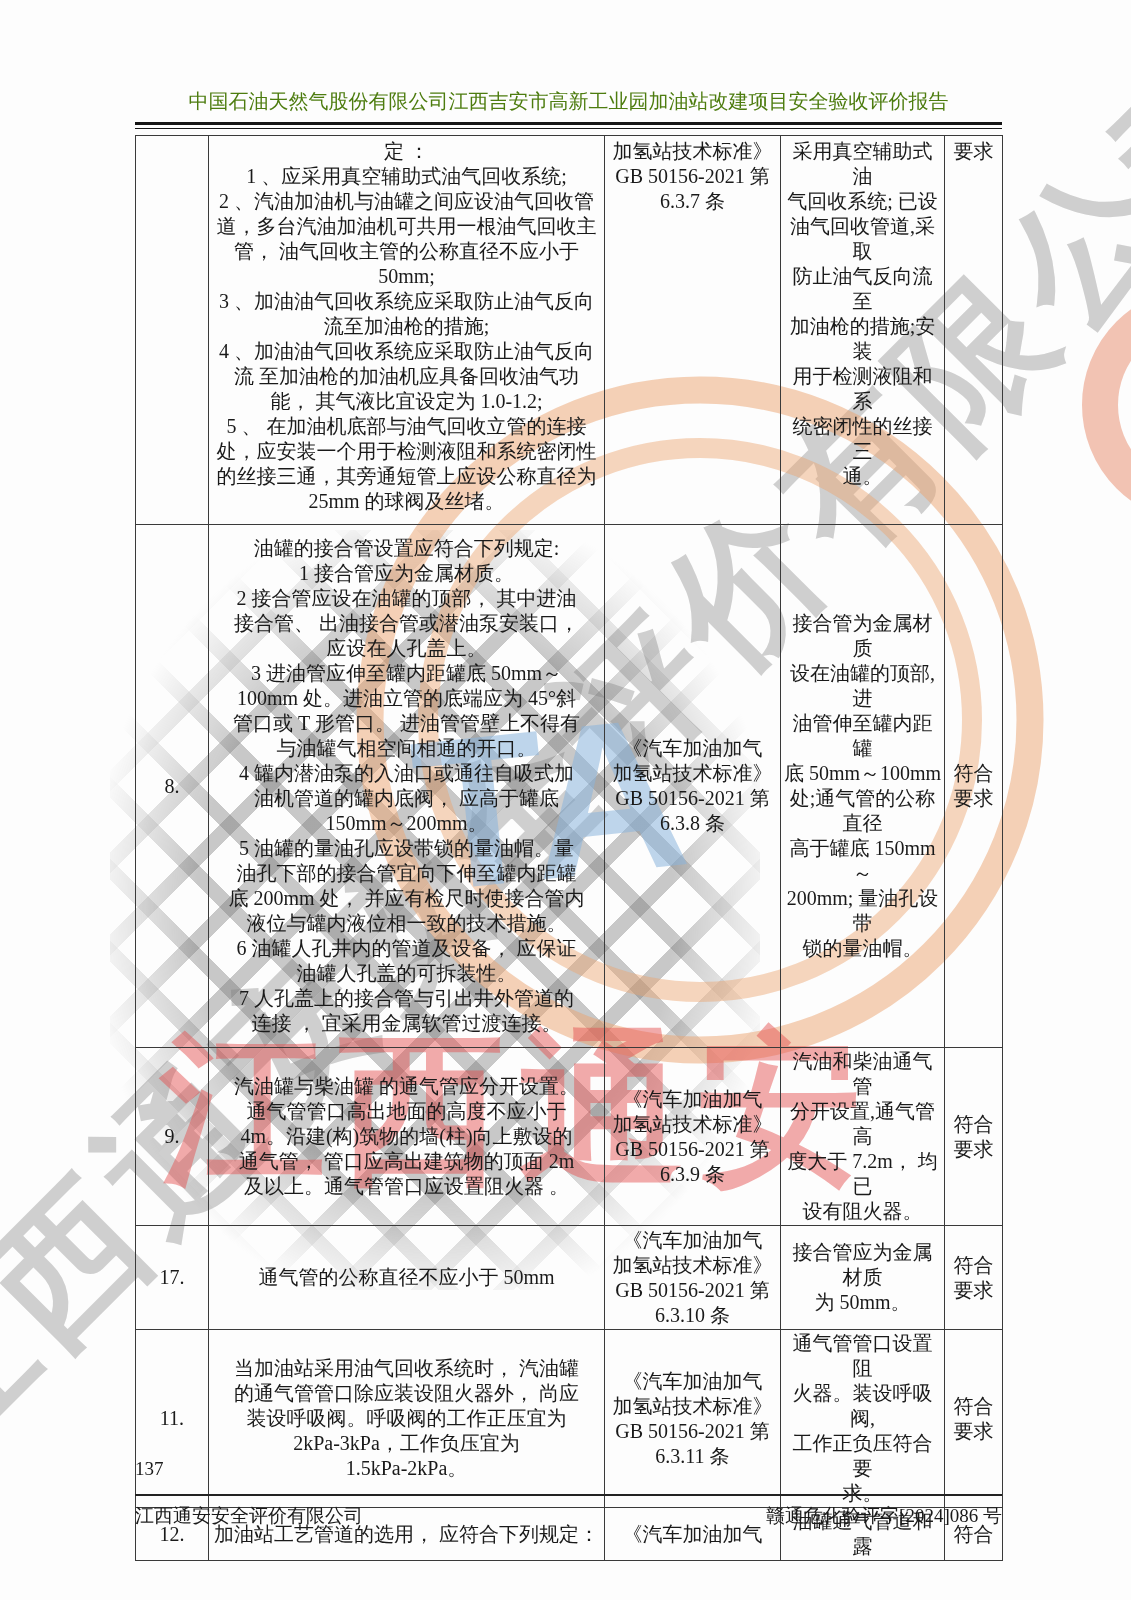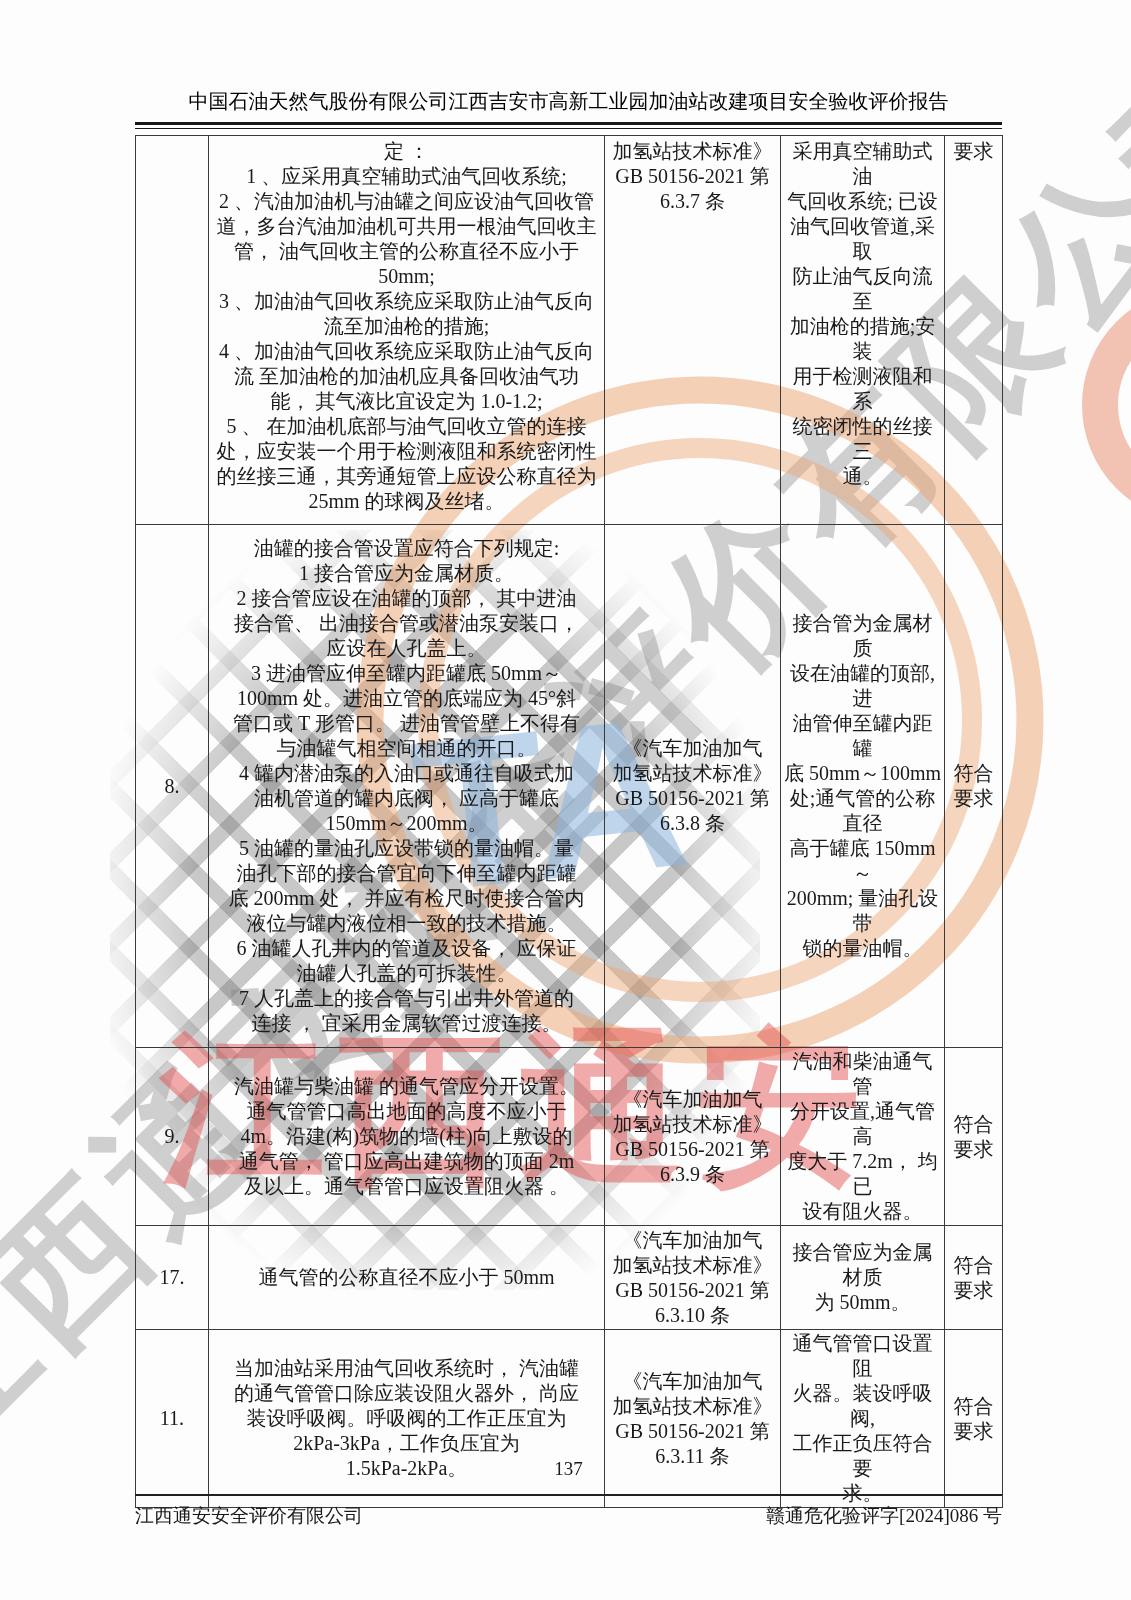--- a/index.html
+++ b/index.html
@@ -38,21 +38,21 @@
     position:absolute;left:160px;top:1000px;
     font-size:165px;letter-spacing:14px;white-space:nowrap;
     color:rgba(227,79,79,0.48);font-weight:bold;
   }
   .wm-svg{position:absolute;left:0;top:0;}
   
   .content{position:absolute;inset:0;z-index:1;}
   .inner{position:absolute;left:135px;top:0;width:867px;}
   .doc-title{
     position:absolute;top:88px;left:0;width:867px;
-    text-align:center;font-size:20px;letter-spacing:0px;color:#000000;
+    text-align:center;font-size:20px;letter-spacing:0px;color:#4d7c0f;
   }
   .head-rule{
     position:absolute;top:122px;left:0;width:867px;height:3px;
     border-top:3px solid #151515;border-bottom:1px solid #151515;
   }
   table.review{
     position:absolute;top:135px;left:0;width:867px;
     border-collapse:collapse;table-layout:fixed;
   }
   table.review td{
@@ -60,21 +60,21 @@
     font-size:20px;line-height:25px;
     text-align:center;vertical-align:middle;
     padding:1px 2px;
     white-space:pre-line;
     overflow:hidden;
   }
   tr.row-cont td{vertical-align:top;padding-top:3px;}
   .num-cell{font-size:20px;}
   .footer-page{
     position:absolute;top:1458px;left:0;width:867px;
-    text-align:center;font-size:19px;
+    text-align:left;font-size:19px;
   }
   .footer-rule{
     position:absolute;top:1494px;left:0;width:867px;
     border-top:2px solid #222;
   }
   .footer-left{
     position:absolute;top:1503px;left:0;font-size:19px;
   }
   .footer-right{
     position:absolute;top:1503px;right:0;font-size:19px;text-align:center;
@@ -217,20 +217,27 @@
 加氢站技术标准》
 GB 50156-2021 第
 6.3.11 条</td>
           <td>通气管管口设置阻
 火器。装设呼吸阀,
 工作正负压符合要
 求。</td>
           <td>符合
 要求</td>
         </tr>
+        <tr style="height:42px">
+          <td class="num-cell">12.</td>
+          <td>加油站工艺管道的选用， 应符合下列规定：</td>
+          <td>《汽车加油加气</td>
+          <td>油罐通气管道和露</td>
+          <td>符合</td>
+        </tr>
       </tbody>
     </table>
 
     <div class="footer-page">137</div>
     <div class="footer-rule"></div>
     <div class="footer-left">江西通安安全评价有限公司</div>
     <div class="footer-right">赣通危化验评字[2024]086 号</div>
   </div>
 </div>
 

